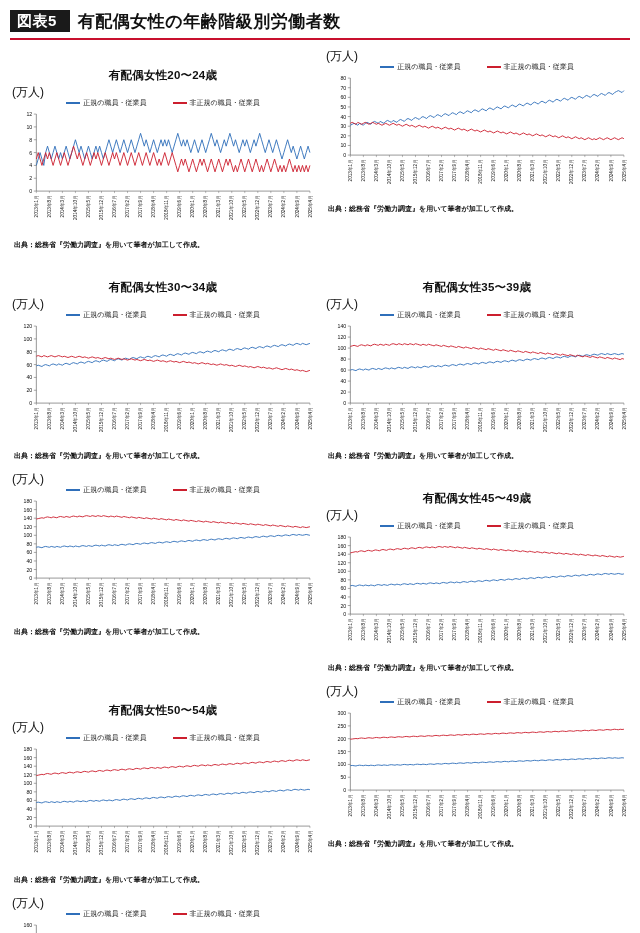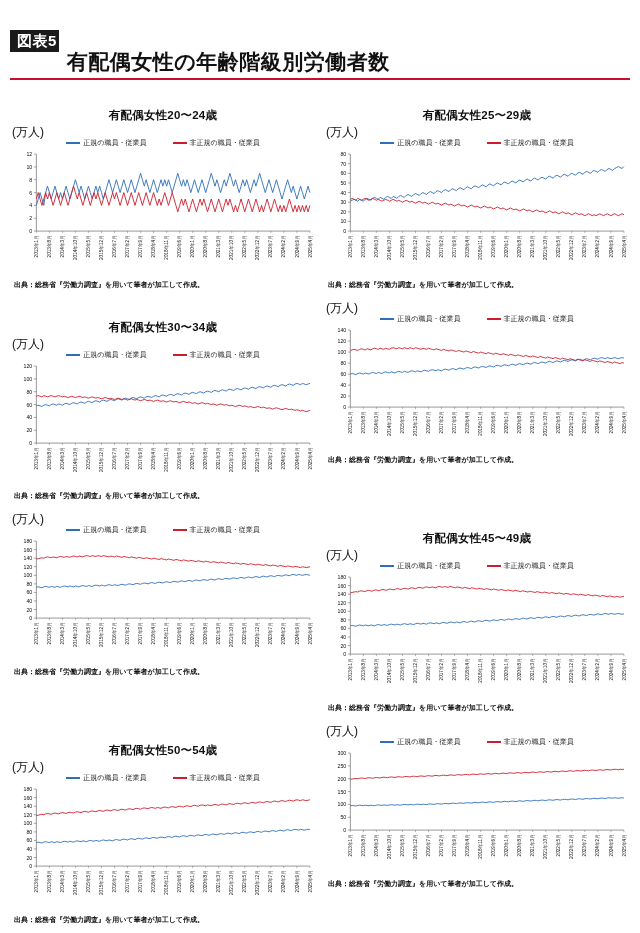--- a/index.html
+++ b/index.html
@@ -20,31 +20,30 @@
     display: flex;
     align-items: center;
     gap: 8px;
     padding: 10px 10px 6px 10px;
   }
   .fig-badge {
     background: #1a1a1a;
     color: #ffffff;
     font-size: 15px;
     font-weight: bold;
-    padding: 3px 2px 4px 7px;
+    padding: 3px 13px 4px 7px;
     letter-spacing: 0.5px;
     line-height: 1;
   }
   .header-title {
-    font-size: 21px;
+    font-size: 17px;
     font-weight: bold;
     color: #111;
     letter-spacing: 0.5px;
     line-height: 1;
-    margin-top: 41px;
   }
   .header-rule {
     border: none;
     border-top: 2px solid #c8102e;
     margin: 0 10px 4px 10px;
   }
   
   .grid {
     display: flex;
     flex-wrap: wrap;
@@ -187,21 +186,20 @@
             <text transform="translate(271.89,86) rotate(-90)" text-anchor="end" font-size="4.6" fill="#111" font-family="Liberation Sans, sans-serif">2024年2月</text>
             <line x1="283.14" y1="82" x2="283.14" y2="84" stroke="#555" stroke-width="0.4"></line>
             <text transform="translate(284.74,86) rotate(-90)" text-anchor="end" font-size="4.6" fill="#111" font-family="Liberation Sans, sans-serif">2024年9月</text>
             <line x1="296.00" y1="82" x2="296.00" y2="84" stroke="#555" stroke-width="0.4"></line>
             <text transform="translate(297.60,86) rotate(-90)" text-anchor="end" font-size="4.6" fill="#111" font-family="Liberation Sans, sans-serif">2025年4月</text>
           </svg>
         </div>
         <div class="source">出典：総務省『労働力調査』を用いて筆者が加工して作成。</div>
       </div>
       <div class="cell">
-        <div class="panel-title">有配偶女性25〜29歳</div>
         <div class="unit">(万人)</div>
         <div class="legend">
           <span class="legend-item">
             <i class="legend-swatch sw-reg"></i>
             <span>正規の職員・従業員</span>
           </span>
           <span class="legend-item">
             <i class="legend-swatch sw-non"></i>
             <span>非正規の職員・従業員</span>
           </span>
@@ -353,20 +351,21 @@
             <text transform="translate(271.89,86) rotate(-90)" text-anchor="end" font-size="4.6" fill="#111" font-family="Liberation Sans, sans-serif">2024年2月</text>
             <line x1="283.14" y1="82" x2="283.14" y2="84" stroke="#555" stroke-width="0.4"></line>
             <text transform="translate(284.74,86) rotate(-90)" text-anchor="end" font-size="4.6" fill="#111" font-family="Liberation Sans, sans-serif">2024年9月</text>
             <line x1="296.00" y1="82" x2="296.00" y2="84" stroke="#555" stroke-width="0.4"></line>
             <text transform="translate(297.60,86) rotate(-90)" text-anchor="end" font-size="4.6" fill="#111" font-family="Liberation Sans, sans-serif">2025年4月</text>
           </svg>
         </div>
         <div class="source">出典：総務省『労働力調査』を用いて筆者が加工して作成。</div>
       </div>
       <div class="cell">
+        <div class="panel-title">有配偶女性35〜39歳</div>
         <div class="unit">(万人)</div>
         <div class="legend">
           <span class="legend-item">
             <i class="legend-swatch sw-reg"></i>
             <span>正規の職員・従業員</span>
           </span>
           <span class="legend-item">
             <i class="legend-swatch sw-non"></i>
             <span>非正規の職員・従業員</span>
           </span>

